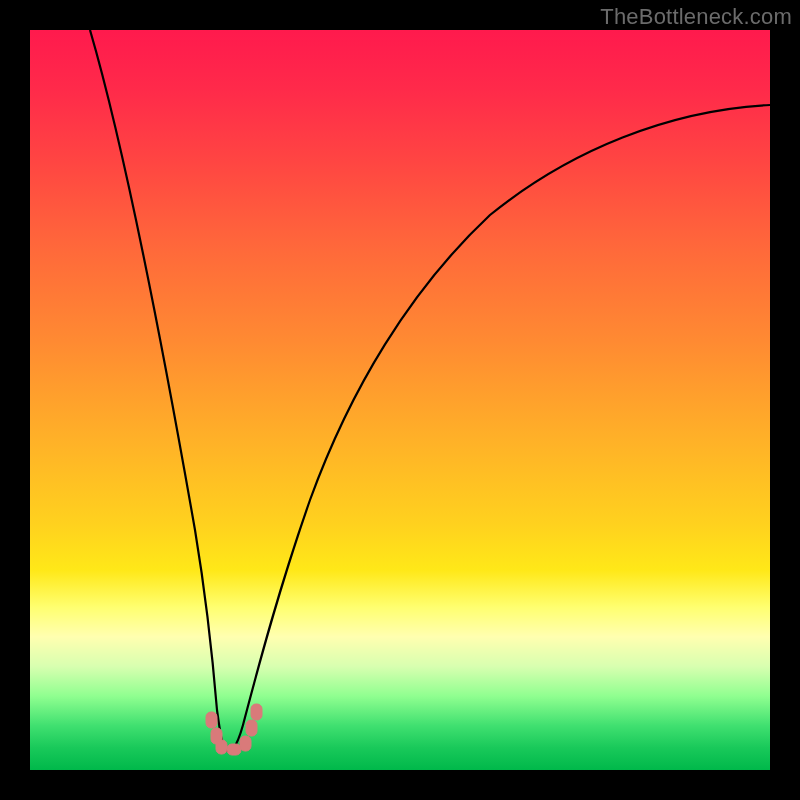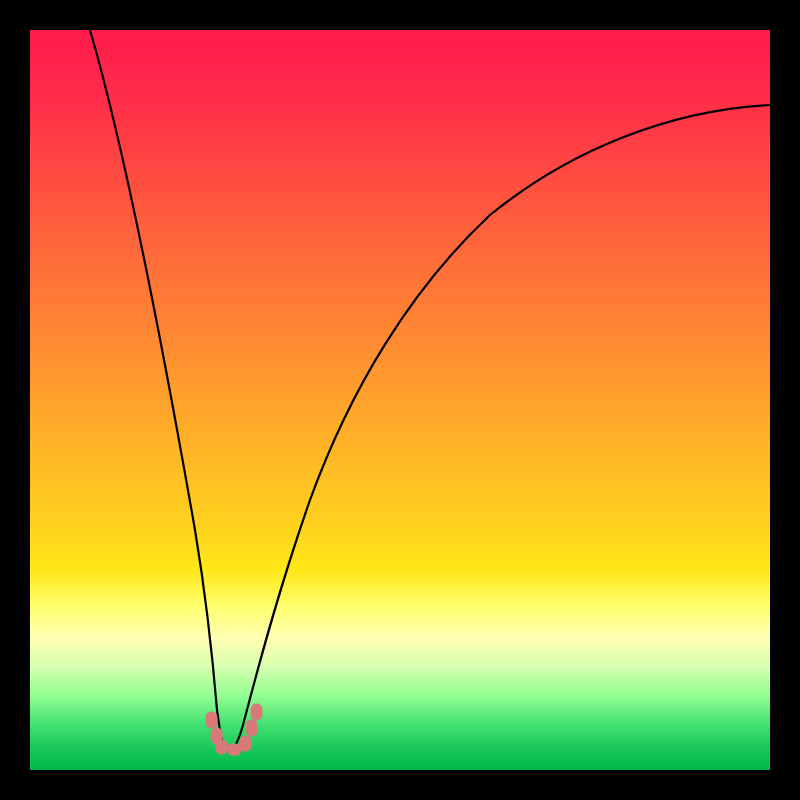--- a/index.html
+++ b/index.html
@@ -81,13 +81,14 @@
         <rect x="176" y="682" width="11" height="16" rx="5"></rect>
         <rect x="181" y="698" width="11" height="16" rx="5"></rect>
         <rect x="186" y="710" width="11" height="14" rx="5"></rect>
         <rect x="197" y="714" width="14" height="11" rx="5"></rect>
         <rect x="210" y="706" width="11" height="15" rx="5"></rect>
         <rect x="216" y="690" width="11" height="16" rx="5"></rect>
         <rect x="221" y="674" width="11" height="16" rx="5"></rect>
       </g>
     </svg>
   </div>
+  <div class="watermark">TheBottleneck.com</div>
 </div>
 
 </body></html>

